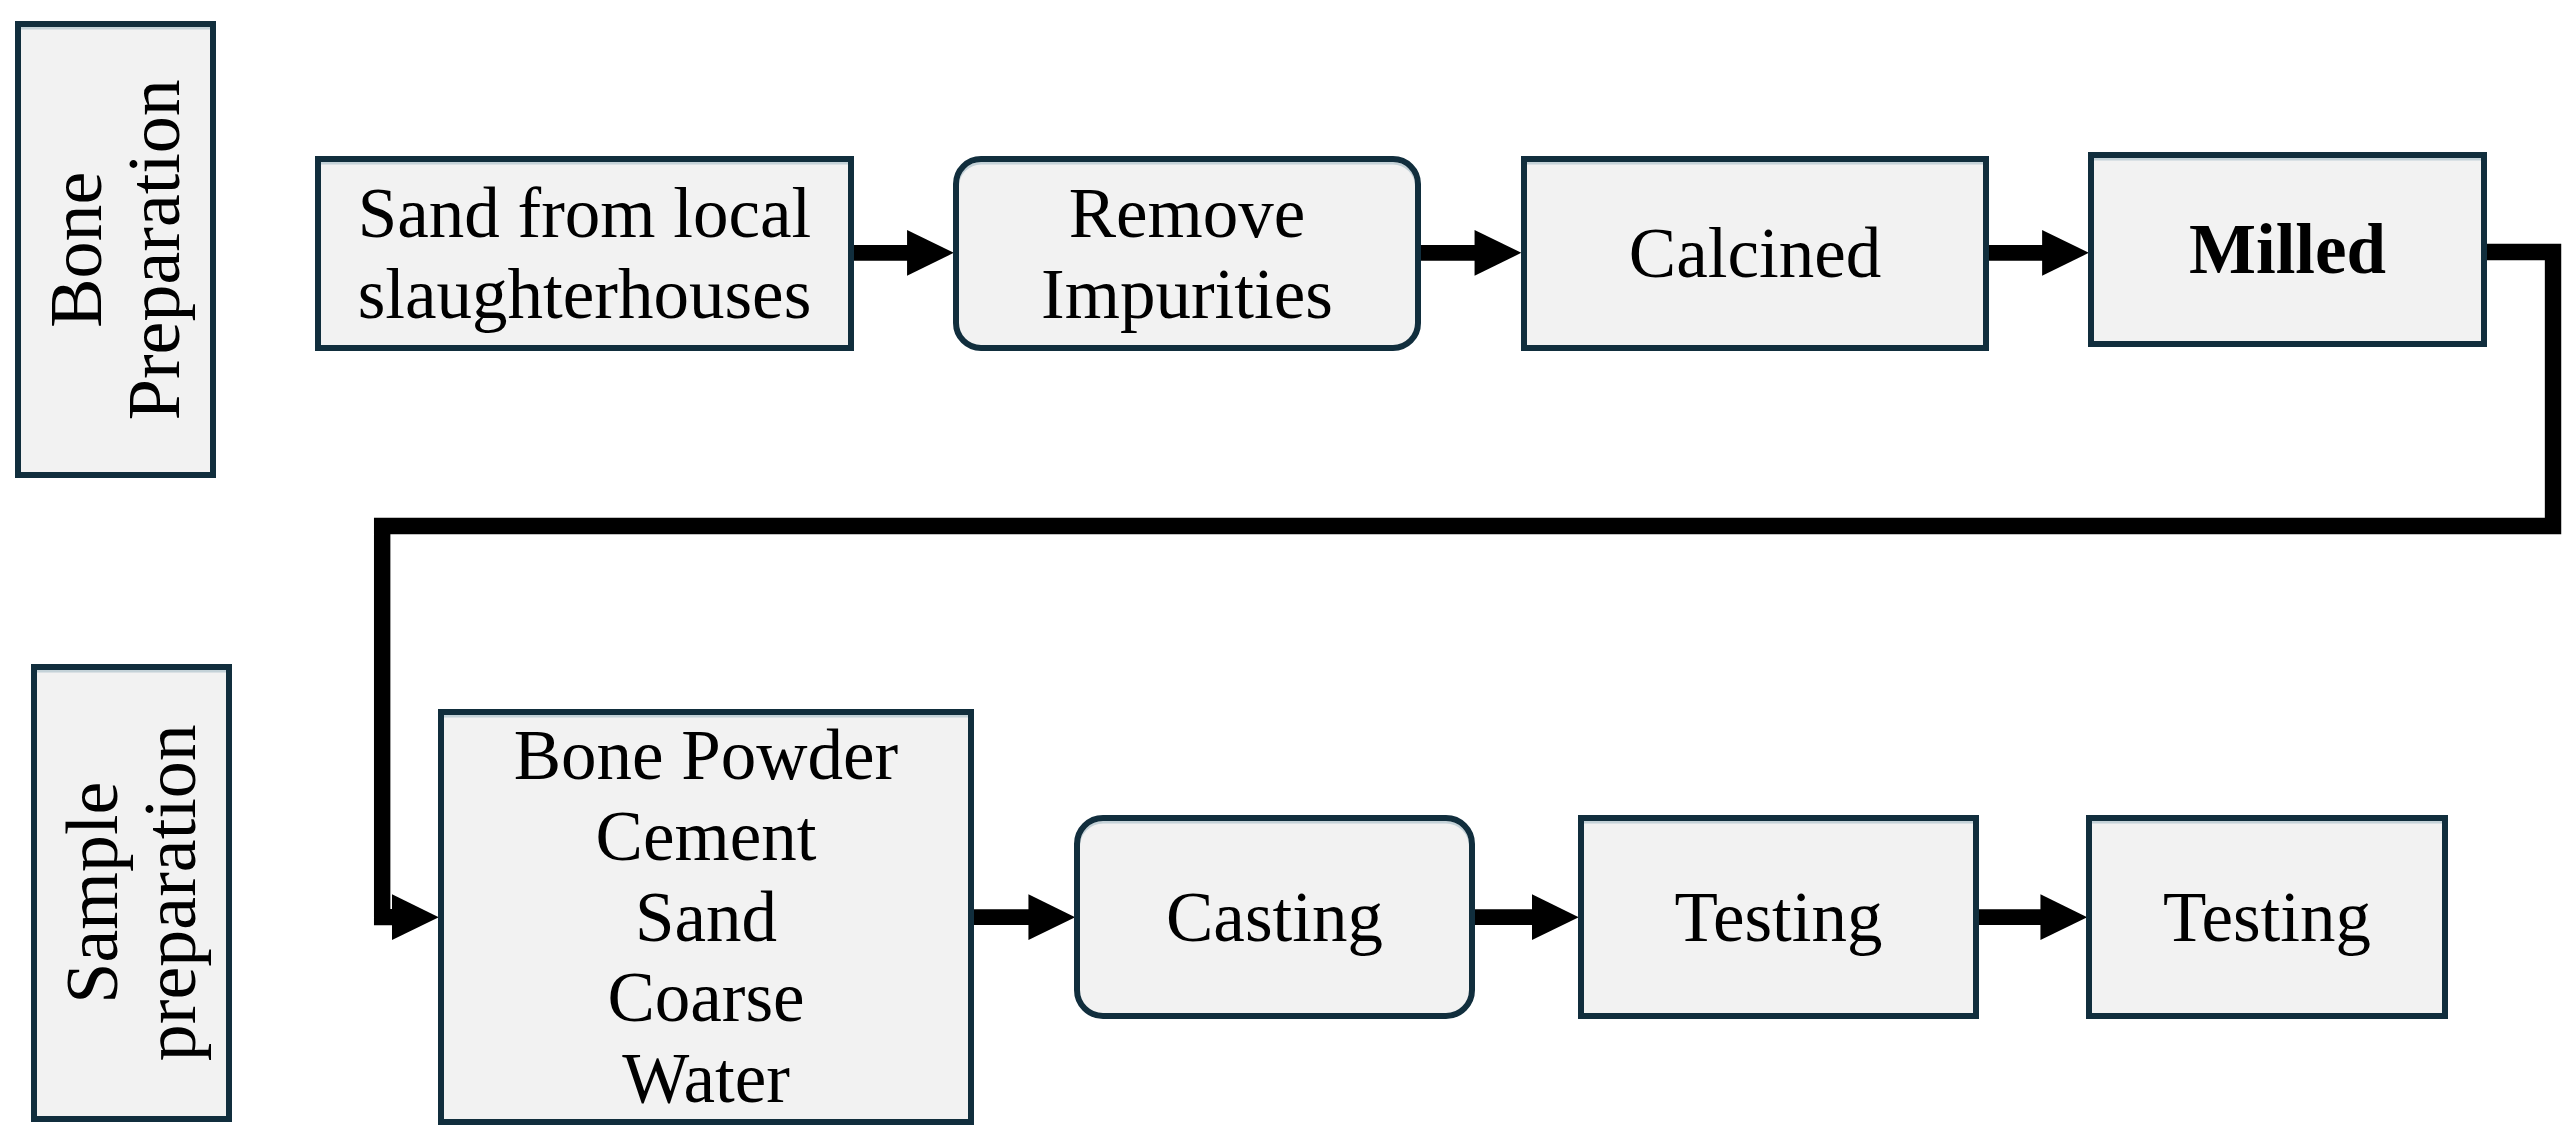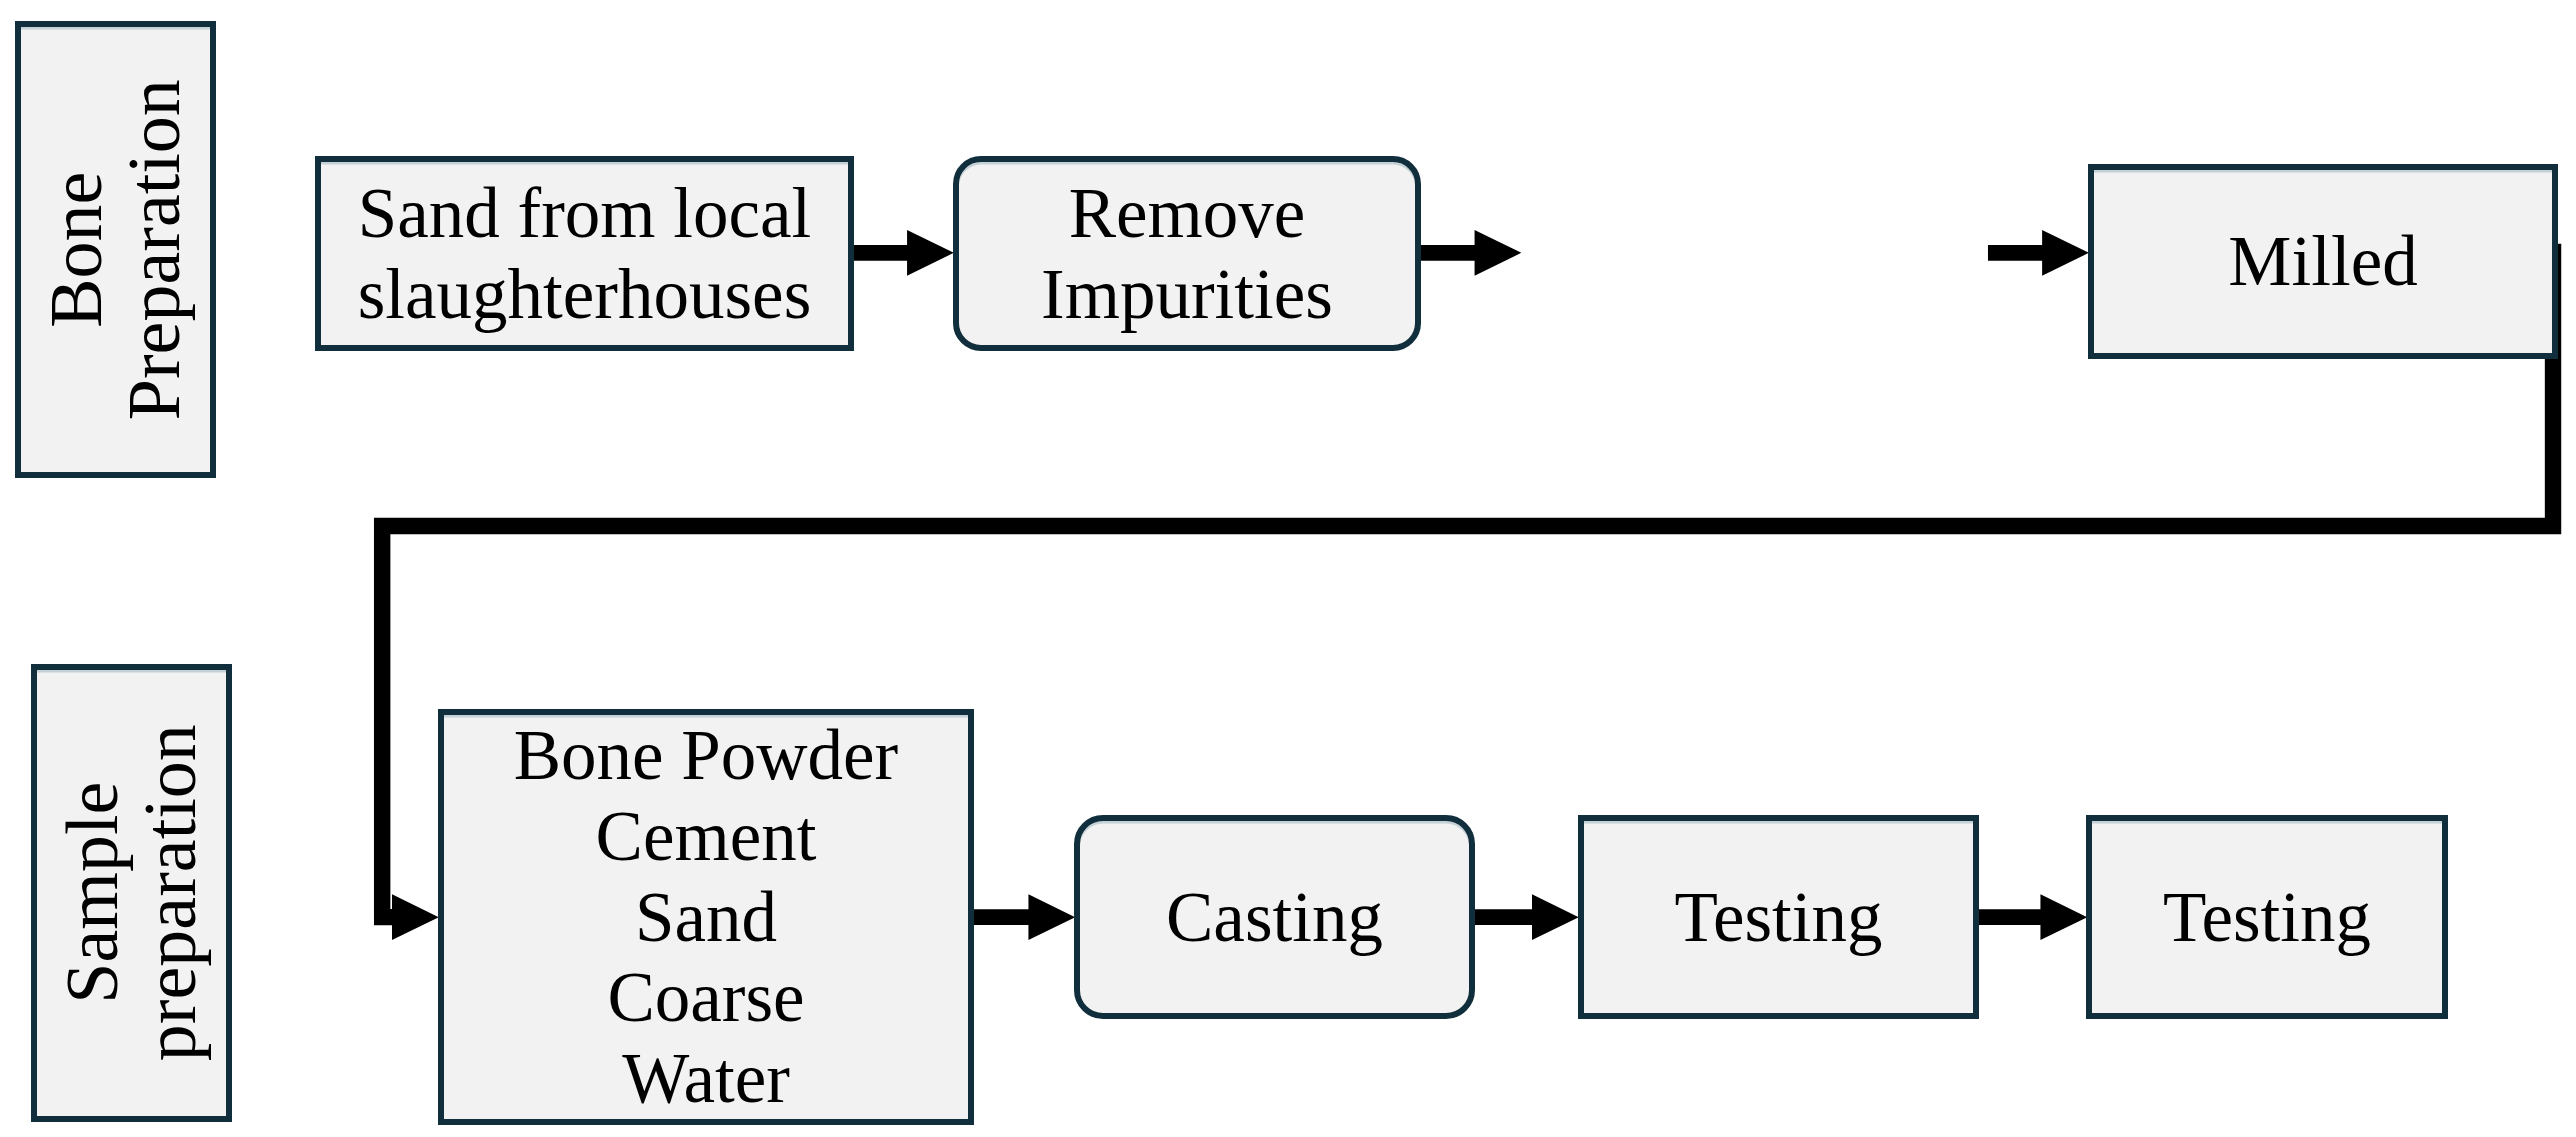--- a/index.html
+++ b/index.html
@@ -107,21 +107,24 @@
   </div>
 
   <div class="box" style="left:315px; top:156px; width:539px; height:195px;">
     <span class="box-text">Sand from local
 slaughterhouses</span>
   </div>
   <div class="box" style="left:953px; top:156px; width:468px; height:195px;border-radius:28px;">
     <span class="box-text">Remove
 Impurities</span>
   </div>
-  <div class="box" style="left:2088px; top:164px; width:470px; height:195px;">
+  <div class="box" style="left:1521px; top:156px; width:468px; height:195px;">
+    <span class="box-text">Calcined</span>
+  </div>
+  <div class="box" style="left:2088px; top:152px; width:399px; height:195px;font-weight:bold;">
     <span class="box-text">Milled</span>
   </div>
 
   <div class="box" style="left:438px; top:709px; width:536px; height:416px;">
     <span class="box-text">Bone Powder
 Cement
 Sand
 Coarse
 Water</span>
   </div>

